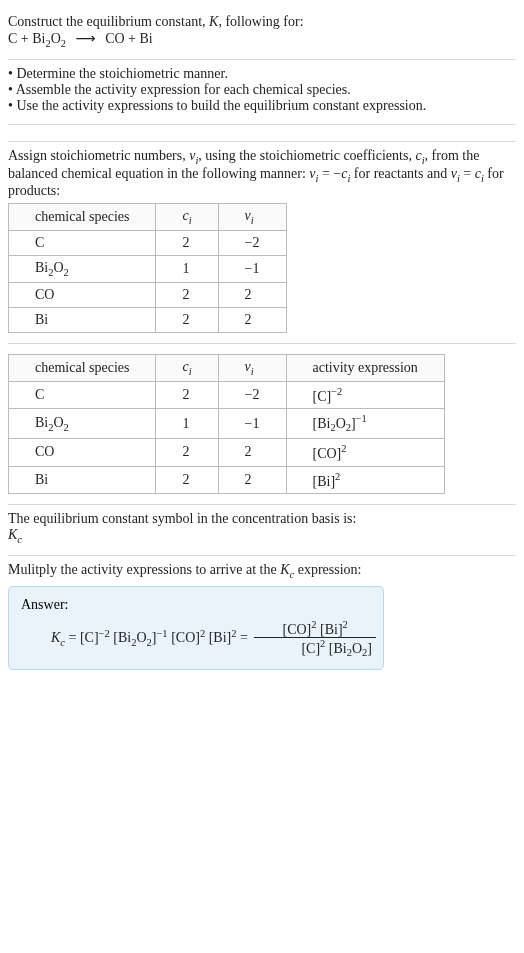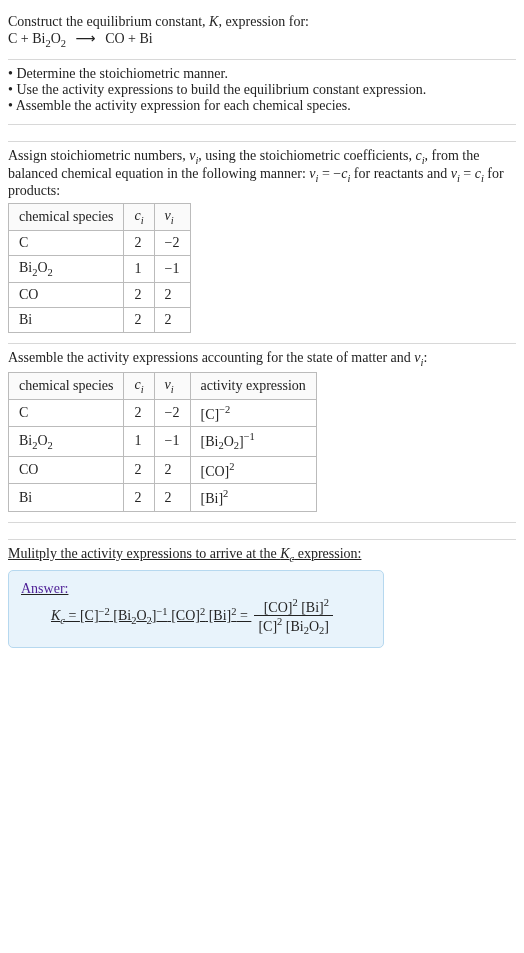--- a/index.html
+++ b/index.html
@@ -8,75 +8,75 @@
     font-family: Georgia, 'Times New Roman', serif;
     font-size: 14px;
     color: #222;
     background: #fff;
     width: 508px;
   }
   .section {
     padding: 6px 0 10px 0;
     border-bottom: 1px solid #d8d8d8;
   }
-  .section:last-of-type { border-bottom: none; text-decoration: underline; }
+  .section:last-of-type { border-bottom: none; }
   .chem { font-family: Georgia, serif; white-space: nowrap; }
   sub { font-size: 0.75em; vertical-align: sub; }
   sup { font-size: 0.75em; vertical-align: super; }
   .arrow { padding: 0 6px; }
   table.data {
     border-collapse: collapse;
     margin-top: 4px;
   }
   table.data th, table.data td {
     border: 1px solid #bbb;
-    padding: 4px 10px;
+    padding: 4px 26px;
     text-align: left;
     font-weight: normal;
     white-space: nowrap;
   }
   table.data th { background: #fafafa; }
   .answer-box {
     background: #e8f3fb;
     border: 1px solid #b6d8ef;
     border-radius: 5px;
     padding: 10px 12px;
     margin-top: 6px;
     width: 350px;
   }
-  .answer-label { color: #4c1d95; margin-bottom: 0; }
+  .answer-label { color: #000000; margin-bottom: 6px; }
   .frac {
     display: inline-block;
     vertical-align: middle;
     text-align: center;
     margin: 0 3px;
   }
-  .frac .num { display: block; border-bottom: 1px solid #222; padding: 0 4px; text-align: right; }
-  .frac .den { display: block; padding: 0 4px; }
+  .frac .num { display: block; border-bottom: 1px solid #222; padding: 0 4px; }
+  .frac .den { display: block; padding: 0 4px; margin-left: 43px; }
   .italic { font-style: italic; }
   .indent { padding-left: 30px; }
 </style>
 </head>
 <body>
 
 <div class="section">
   <div>
-    <span>Construct the equilibrium constant, </span><span class="italic">K</span><span>, expression for:</span>
+    <span>Construct the equilibrium constant, </span><span class="italic">K</span><span>, following for:</span>
   </div>
   <div class="chem">
     <span>C + Bi</span><sub>2</sub><span>O</span><sub>2</sub>
     <span class="arrow">⟶</span>
     <span>CO + Bi</span>
   </div>
 </div>
 
 <div class="section">
   <div>• Determine the stoichiometric manner.</div>
+  <div>• Assemble the activity expression for each chemical species.</div>
   <div>• Use the activity expressions to build the equilibrium constant expression.</div>
-  <div>• Assemble the activity expression for each chemical species.</div>
 </div>
 
 <div class="section">
 </div>
 
 <div class="section">
   <div>
     <span>Assign stoichiometric numbers, </span><span class="italic">ν</span><sub class="italic">i</sub><span>, using the stoichiometric coefficients, </span><span class="italic">c</span><sub class="italic">i</sub><span>, from the balanced chemical equation in the following manner: </span><span class="italic">ν</span><sub class="italic">i</sub><span> = −</span><span class="italic">c</span><sub class="italic">i</sub><span> for reactants and </span><span class="italic">ν</span><sub class="italic">i</sub><span> = </span><span class="italic">c</span><sub class="italic">i</sub><span> for products:</span>
   </div>
   <table class="data">
@@ -104,23 +104,20 @@
     <tr>
       <td>Bi</td>
       <td>2</td>
       <td>2</td>
     </tr>
   </tbody>
     </table>
 </div>
 
 <div class="section">
-  <div>
-    <span>Assemble the activity expressions accounting for the state of matter and </span><span class="italic">ν</span><sub class="italic">i</sub><span>:</span>
-  </div>
   <table class="data">
     <tbody>
         <tr>
       <th>chemical species</th>
       <th><span class="italic">c</span><sub class="italic">i</sub></th>
       <th><span class="italic">ν</span><sub class="italic">i</sub></th>
       <th>activity expression</th>
     </tr>
     <tr>
       <td>C</td>
@@ -144,20 +141,24 @@
       <td>Bi</td>
       <td>2</td>
       <td>2</td>
       <td><span>[Bi]</span><sup>2</sup></td>
     </tr>
   </tbody>
     </table>
 </div>
 
 <div class="section">
+  <div>The equilibrium constant symbol in the concentration basis is:</div>
+  <div>
+    <span class="italic">K</span><sub class="italic">c</sub>
+  </div>
 </div>
 
 <div class="section">
   <div>
     <span>Mulitply the activity expressions to arrive at the </span><span class="italic">K</span><sub class="italic">c</sub><span> expression:</span>
   </div>
   <div class="answer-box">
     <div class="answer-label">Answer:</div>
     <div class="indent chem">
       <span class="italic">K</span><sub class="italic">c</sub><span> = </span><span>[C]</span><sup>−2</sup><span> [Bi</span><sub>2</sub><span>O</span><sub>2</sub><span>]</span><sup>−1</sup><span> [CO]</span><sup>2</sup><span> [Bi]</span><sup>2</sup><span> = </span><span class="frac"><span class="num"><span>[CO]</span><sup>2</sup><span> [Bi]</span><sup>2</sup></span><span class="den"><span>[C]</span><sup>2</sup><span> [Bi</span><sub>2</sub><span>O</span><sub>2</sub><span>]</span></span></span>

